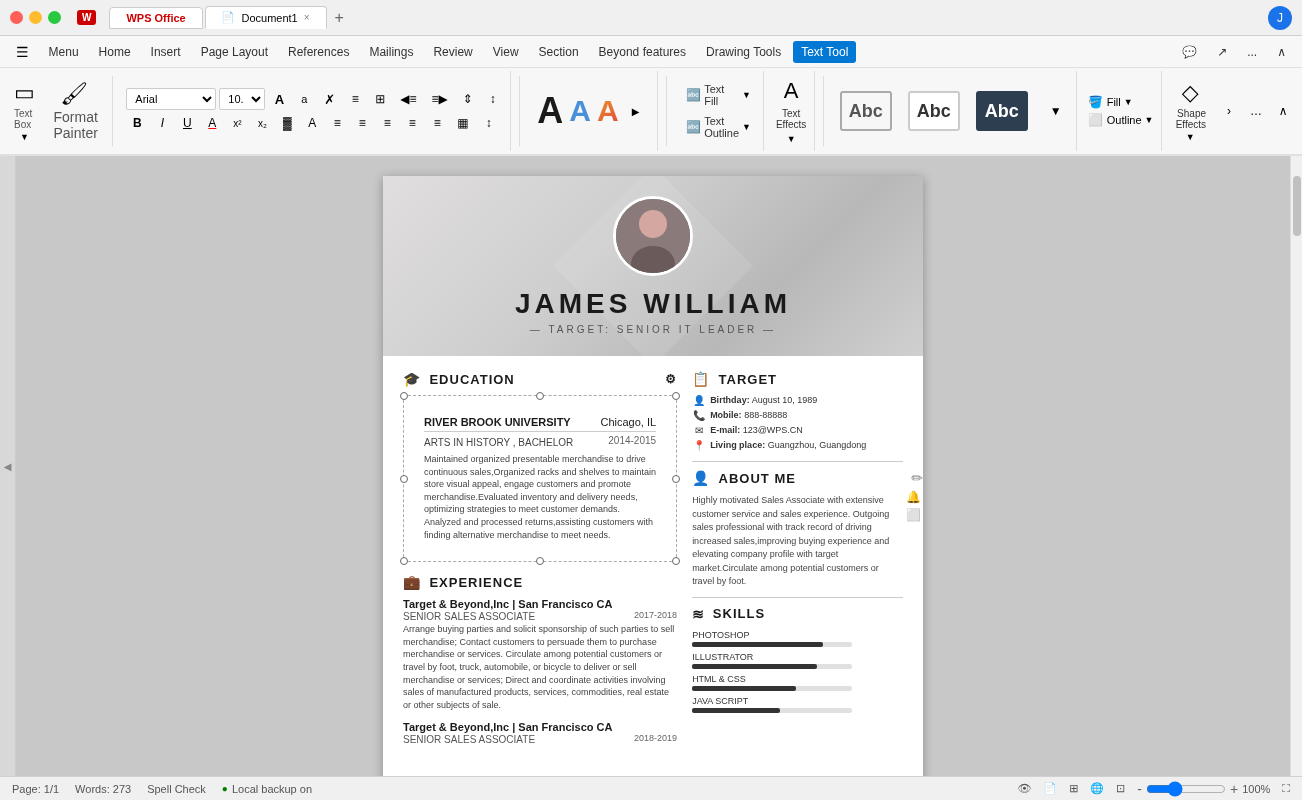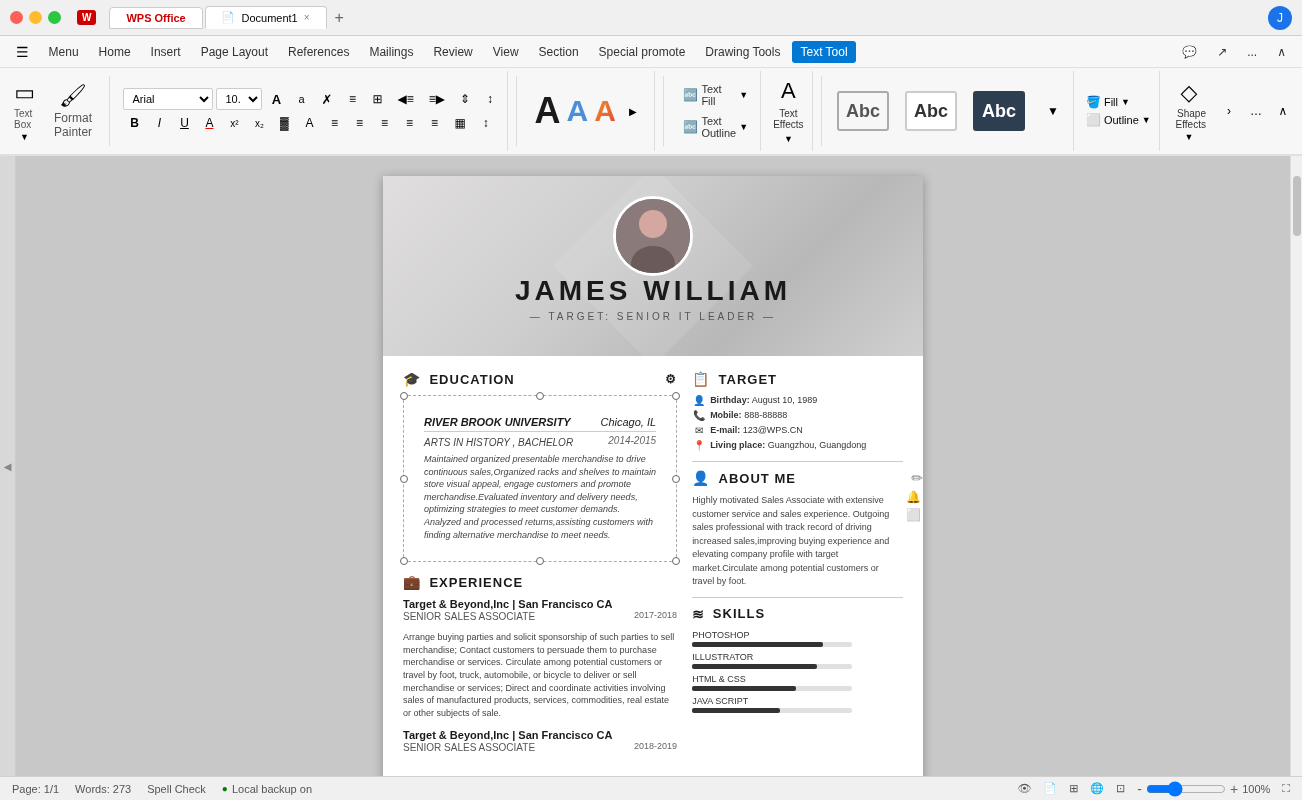--- a/index.html
+++ b/index.html
@@ -69,35 +69,35 @@
     .scrollbar-thumb { width: 8px; background: #c0c0c0; border-radius: 4px; height: 60px; margin-top: 20px; }
 
     
     .main-area { display: flex; flex: 1; overflow: hidden; }
     .canvas-area { flex: 1; background: #c8c8c8; display: flex; justify-content: center; padding: 20px 0; overflow-y: auto; position: relative; }
 
     
     .doc-page { width: 540px; min-height: 700px; background: white; box-shadow: 0 2px 10px rgba(0,0,0,0.3); position: relative; }
 
     
-    .resume-header { background: linear-gradient(135deg, #e8e8e8 0%, #d0d0d0 50%, #c8c8c8 100%); height: 180px; position: relative; display: flex; flex-direction: column; align-items: center; justify-content: flex-end; padding-bottom: 29px; }
+    .resume-header { background: linear-gradient(135deg, #e8e8e8 0%, #d0d0d0 50%, #c8c8c8 100%); height: 180px; position: relative; display: flex; flex-direction: column; align-items: center; justify-content: flex-end; padding-bottom: 16px; }
     .resume-photo { width: 80px; height: 80px; border-radius: 50%; background: #888; border: 3px solid white; position: absolute; top: 20px; left: 50%; transform: translateX(-50%); overflow: hidden; display: flex; align-items: center; justify-content: center; }
     .resume-photo-inner { width: 76px; height: 76px; border-radius: 50%; background: linear-gradient(160deg, #9a9a9a 0%, #555 100%); display: flex; align-items: flex-end; justify-content: center; overflow: hidden; }
     .resume-name { font-size: 28px; font-weight: 900; letter-spacing: 4px; color: #1a1a1a; text-align: center; }
     .resume-subtitle { font-size: 10px; letter-spacing: 3px; color: #555; text-align: center; margin-top: 4px; }
 
     .resume-body { display: flex; padding: 15px 20px; gap: 15px; }
     .resume-left { flex: 1.3; }
     .resume-right { flex: 1; }
 
     .section-header { display: flex; align-items: center; gap: 8px; font-size: 13px; font-weight: bold; color: #1a1a1a; letter-spacing: 1px; margin-bottom: 8px; }
     .section-icon { font-size: 14px; }
     .section-gear { font-size: 12px; margin-left: auto; }
 
-    .edu-entry { border: 1px dashed #aaa; padding: 20px; margin-bottom: 8px; position: relative; font-style: italic; }
+    .edu-entry { border: 1px dashed #aaa; padding: 20px; margin-bottom: 8px; position: relative; }
     .selection-handle { width: 8px; height: 8px; background: white; border: 1px solid #666; border-radius: 50%; position: absolute; }
     .sh-tl { top: -4px; left: -4px; }
     .sh-tc { top: -4px; left: 50%; transform: translateX(-50%); border-radius: 50%; }
     .sh-tr { top: -4px; right: -4px; }
     .sh-ml { top: 50%; left: -4px; transform: translateY(-50%); border-radius: 50%; }
     .sh-mr { top: 50%; right: -4px; transform: translateY(-50%); border-radius: 50%; }
     .sh-bl { bottom: -4px; left: -4px; }
     .sh-bc { bottom: -4px; left: 50%; transform: translateX(-50%); border-radius: 50%; }
     .sh-br { bottom: -4px; right: -4px; }
 
@@ -105,21 +105,21 @@
     .edu-location { font-size: 11px; color: #1a1a1a; }
     .edu-degree { font-size: 10px; color: #444; margin: 2px 0; }
     .edu-years { font-size: 10px; color: #666; float: right; }
     .edu-desc { font-size: 9px; color: #444; line-height: 1.4; margin-top: 3px; }
 
     .exp-section { margin-top: 12px; }
     .exp-entry { margin-bottom: 10px; }
     .exp-company { font-size: 11px; font-weight: bold; color: #1a1a1a; }
     .exp-title { font-size: 10px; color: #555; margin: 1px 0; }
     .exp-years { font-size: 9px; color: #666; float: right; }
-    .exp-desc { font-size: 9px; color: #444; line-height: 1.4; margin-top: 8px; }
+    .exp-desc { font-size: 9px; color: #444; line-height: 1.4; margin-top: 0; }
 
     
     .contact-item { display: flex; align-items: flex-start; gap: 4px; font-size: 9px; color: #333; margin-bottom: 4px; }
     .contact-label { font-weight: bold; }
     .contact-icon { font-size: 10px; width: 14px; text-align: center; }
 
     .about-text { font-size: 9px; color: #444; line-height: 1.5; margin-top: 5px; }
 
     .skill-item { margin-bottom: 5px; }
     .skill-name { font-size: 9px; color: #333; margin-bottom: 2px; }
@@ -189,42 +189,42 @@
   <span class="menu-hamburger">☰</span>
   <span class="menu-item">Menu</span>
   <span class="menu-item">Home</span>
   <span class="menu-item">Insert</span>
   <span class="menu-item">Page Layout</span>
   <span class="menu-item">References</span>
   <span class="menu-item">Mailings</span>
   <span class="menu-item">Review</span>
   <span class="menu-item">View</span>
   <span class="menu-item">Section</span>
-  <span class="menu-item">Special promote</span>
+  <span class="menu-item">Beyond features</span>
   <span class="menu-item">Drawing Tools</span>
   <span class="menu-item active">Text Tool</span>
   <span style="margin-left:auto; display:flex; gap:4px; align-items:center;">
     <span class="menu-item">💬</span>
     <span class="menu-item">↗</span>
     <span class="menu-item">...</span>
     <span class="menu-item">∧</span>
   </span>
 </div>
 
 <div class="toolbar">
 
   <div class="textbox-btn">
     <span style="font-size:22px;">▭</span>
     <span style="font-size:10px; color:#555;">Text Box</span>
     <span style="font-size:9px;">▼</span>
   </div>
 
   <div class="formatpainter-btn">
     <span style="font-size:22px;">🖌</span>
-    <span style="font-size:12px; color:#555; text-align:center;">Format Painter</span>
+    <span style="font-size:14px; color:#555; text-align:right;">Format Painter</span>
   </div>
 
   <div class="separator-vertical"></div>
 
   <div class="ttool-format">
     <div class="format-row">
       <select class="font-select">
         <option>Arial</option>
       </select>
       <select class="font-size-select">

